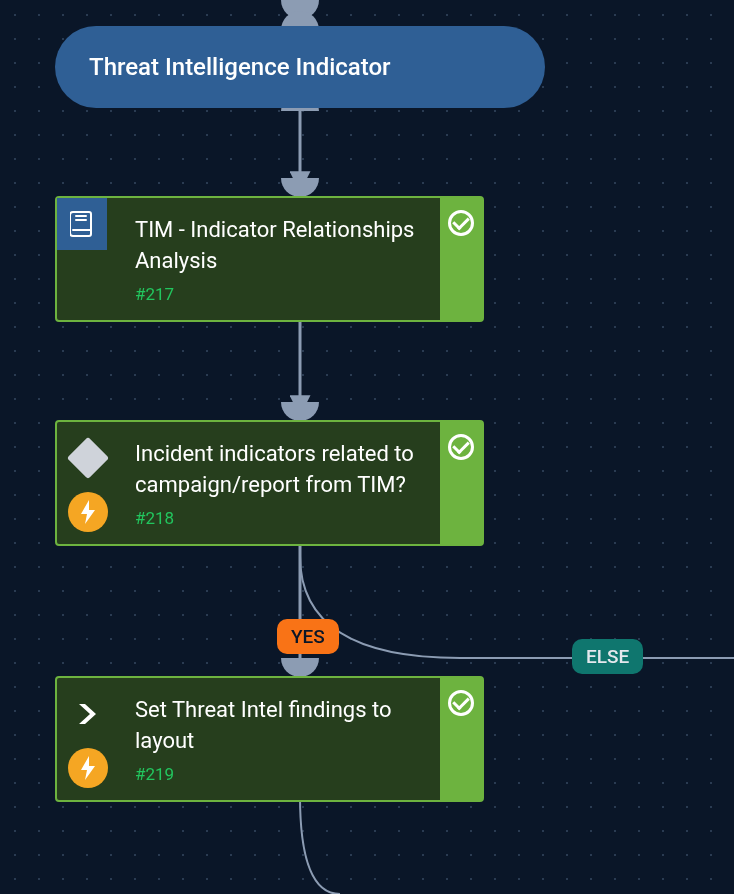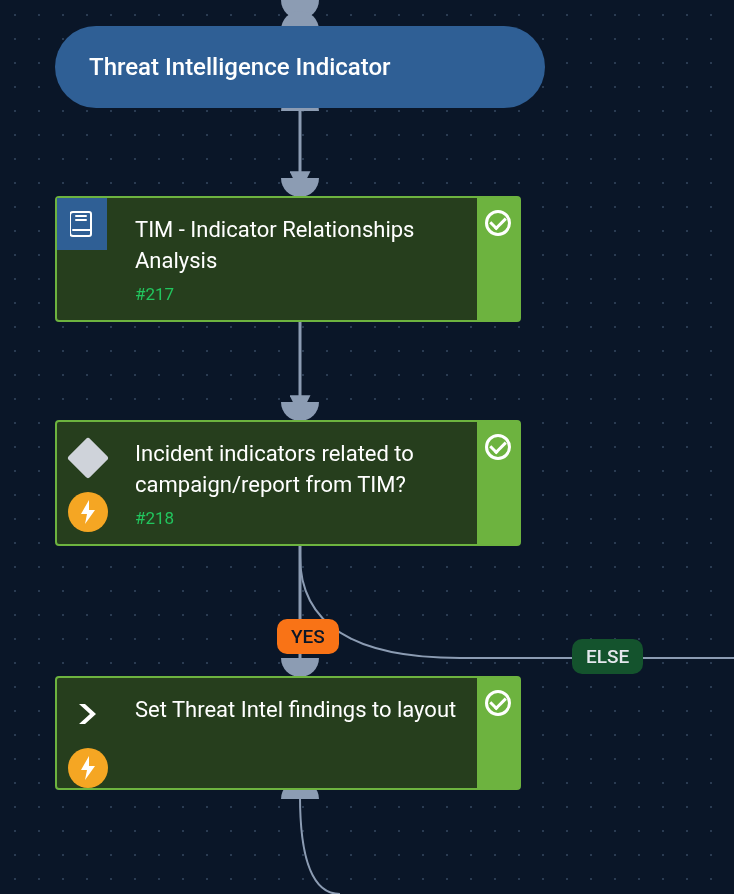--- a/index.html
+++ b/index.html
@@ -46,21 +46,21 @@
     display: flex;
     align-items: center;
     padding: 0 34px;
     color: #fff;
     font-size: 24px;
     font-weight: 500;
   }
   
   .task-node {
     left: 55px;
-    width: 466px;
+    width: 429px;
     display: flex;
     background: #263e1d;
     border: 2px solid #6db33f;
     border-radius: 4px;
   }
   .task-left {
     width: 62px;
     display: flex;
     flex-direction: column;
     align-items: center;
@@ -138,21 +138,21 @@
     position: absolute;
     background: #f97316;
     color: #0a1628;
     font-size: 19px;
     font-weight: 500;
     padding: 6px 14px;
     border-radius: 10px;
     z-index: 4;
   }
   .branch-label.dark {
-    background: #14532d;
+    background: #0f766e;
     color: #e5e8ed;
   }
 </style>
 </head>
 <body>
 
 <svg class="connectors">
   <defs>
     <marker id="arrow" viewBox="0 0 10 10" refX="8" refY="5" markerWidth="7" markerHeight="7" orient="auto-start-reverse">
       <path d="M 0 0 L 10 5 L 0 10 z" fill="#8c9cb3"></path>
@@ -238,18 +238,19 @@
         </svg>
     </div>
     <div class="bolt-badge">
       <svg width="16" height="24" viewBox="0 0 16 24">
           <path d="M9 0 L1 14 h6 l-2 10 L15 10 h-6 z" fill="#fff"></path>
         </svg>
     </div>
   </div>
   <div class="task-body">
     <div class="task-title">Set Threat Intel findings to layout</div>
+    <div class="task-id">#219</div>
   </div>
   <div class="task-right">
     <div class="check-circle"></div>
   </div>
 </div>
 <div class="connector-dot bottom" style="left:281px; top:780px;"></div>
 
 </body></html>

